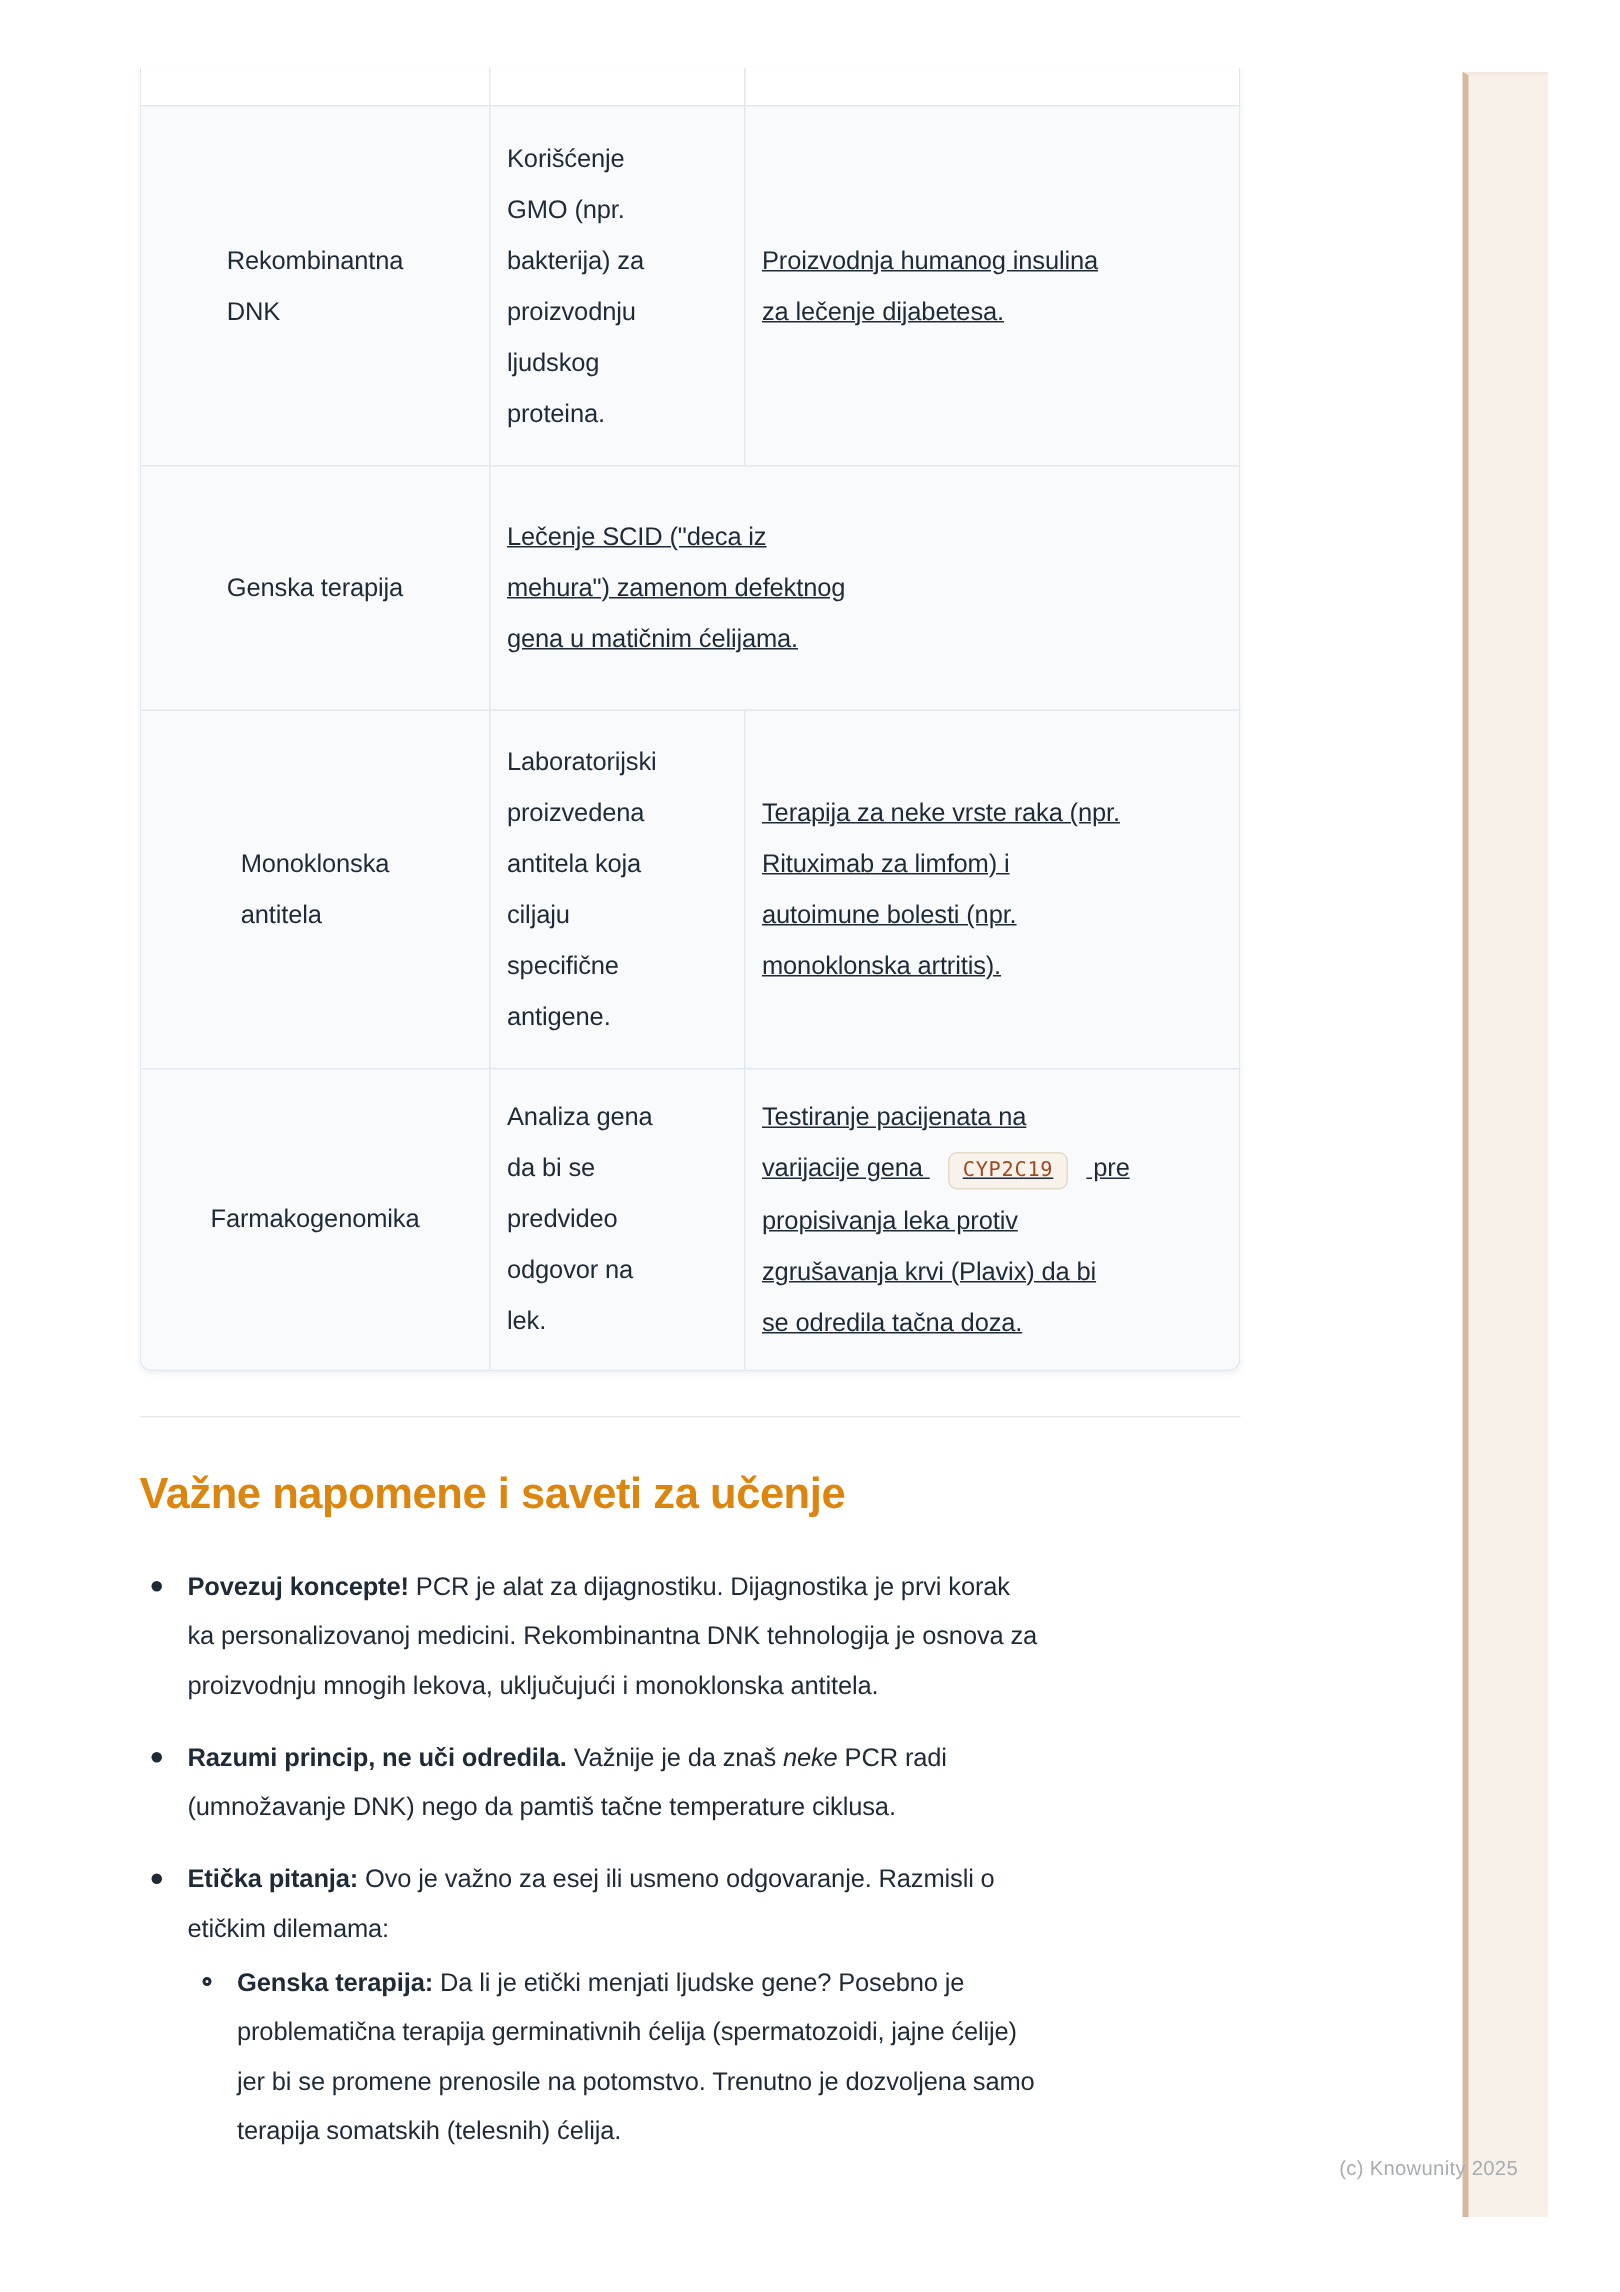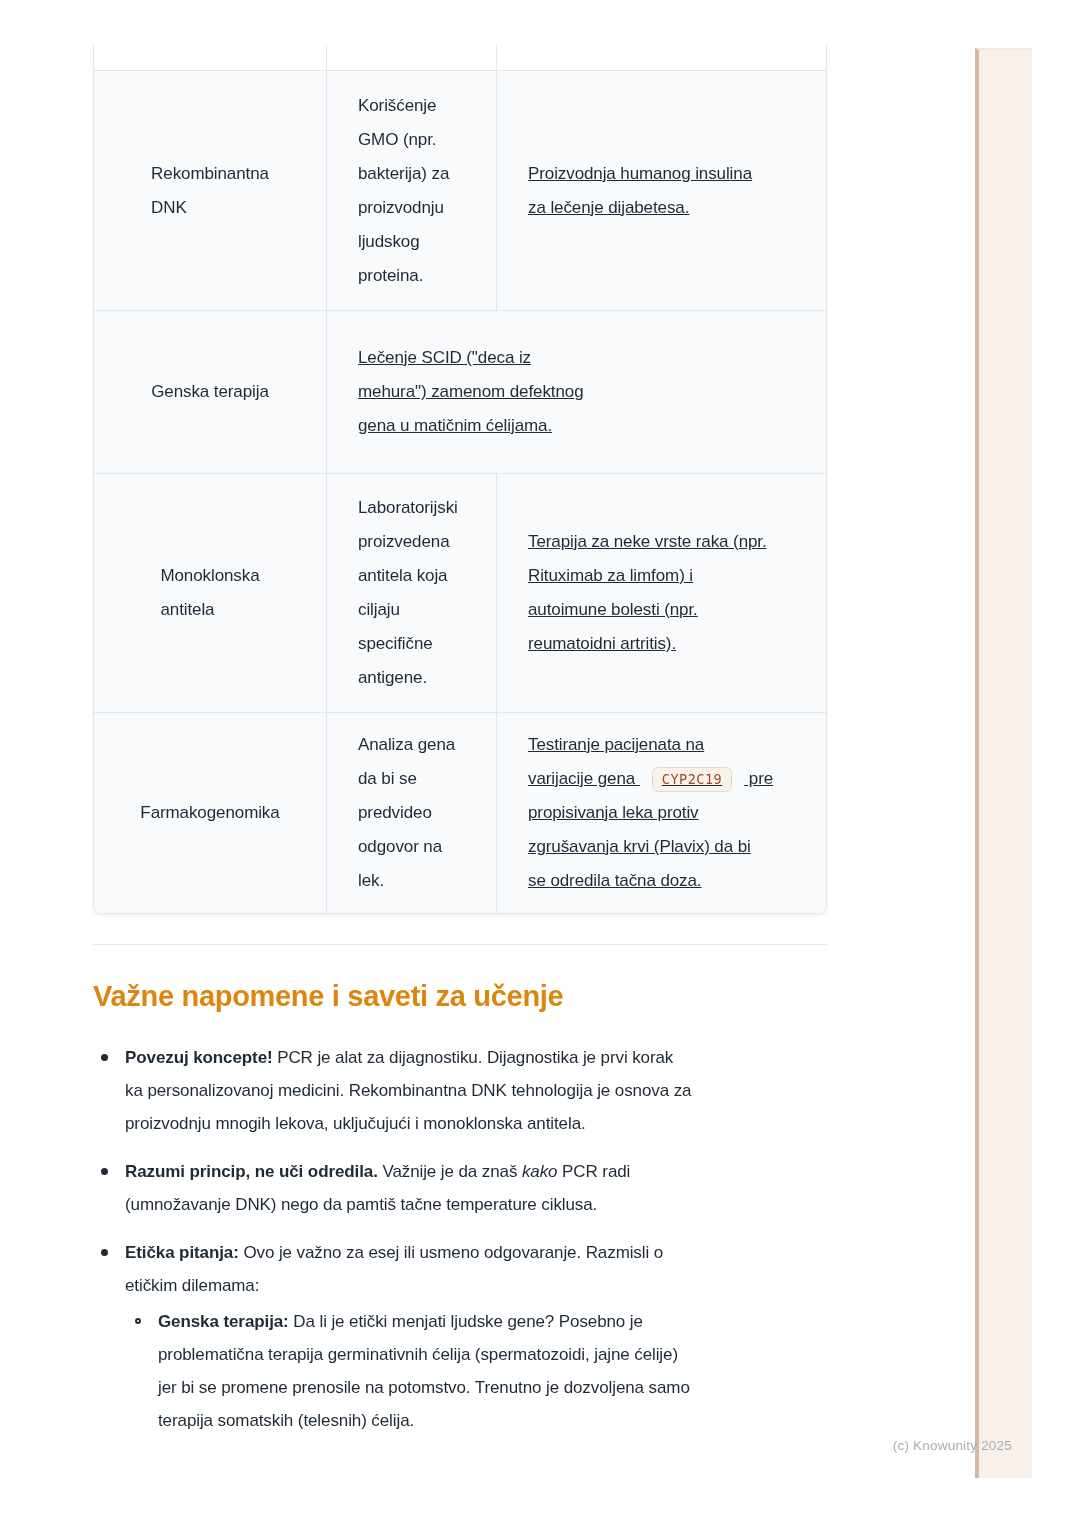--- a/index.html
+++ b/index.html
@@ -42,21 +42,21 @@
     border-top:none;
     border-radius:0 0 8px 8px;
     box-shadow:0 2px 3px rgba(100,116,139,.10);
     overflow:hidden;
     z-index:2;
   }
   .trow{display:flex;background:var(--table-cell-bg);border-top:1px solid var(--table-border);}
   .trow.partial{background:#ffffff;border-top:none;height:25px;}
   .cell{
     display:flex;align-items:center;
-    padding:0 31px;
+    padding:0 11px;
     font-size:17px;line-height:34px;
     letter-spacing:-0.1px;
   }
   .c1{width:232px;font-weight:400;justify-content:center;}
   .c2{width:170px;border-left:1px solid var(--table-border);}
   .c3{width:332px;flex:1;border-left:1px solid var(--table-border);text-decoration:underline;}
   .trow.partial .cell{padding:0;}
   .r1{height:240px;} .r2{height:163px;} .r3{height:239px;} .r4{height:201px;}
   .txt{white-space:pre-line;}
   .chip{
@@ -168,21 +168,21 @@
 proizvedena
 antitela koja
 ciljaju
 specifične
 antigene.</span>
       </div>
       <div class="cell c3">
         <span class="txt">Terapija za neke vrste raka (npr.
 Rituximab za limfom) i
 autoimune bolesti (npr.
-reumatoidni artritis).</span>
+monoklonska artritis).</span>
       </div>
     </div>
   <div class="trow r4">
       <div class="cell c1">
         <span class="txt">Farmakogenomika</span>
       </div>
       <div class="cell c2">
         <span class="txt">Analiza gena
 da bi se
 predvideo
@@ -200,21 +200,21 @@
 </div>
 
 <div class="divider"></div>
 
 <h2 class="section-heading">Važne napomene i saveti za učenje</h2>
 
 <ul class="notes">
   <li class="top"><span class="bullet"></span><b class="txt">Povezuj koncepte!</b><span class="txt"> PCR je alat za dijagnostiku. Dijagnostika je prvi korak
 ka personalizovanoj medicini. Rekombinantna DNK tehnologija je osnova za
 proizvodnju mnogih lekova, uključujući i monoklonska antitela.</span></li>
-  <li class="top"><span class="bullet"></span><b class="txt">Razumi princip, ne uči odredila.</b><span class="txt"> Važnije je da znaš </span><i class="txt">kako</i><span class="txt"> PCR radi
+  <li class="top"><span class="bullet"></span><b class="txt">Razumi princip, ne uči odredila.</b><span class="txt"> Važnije je da znaš </span><i class="txt">neke</i><span class="txt"> PCR radi
 (umnožavanje DNK) nego da pamtiš tačne temperature ciklusa.</span></li>
   <li class="top"><span class="bullet"></span><b class="txt">Etička pitanja:</b><span class="txt"> Ovo je važno za esej ili usmeno odgovaranje. Razmisli o
 etičkim dilemama:</span><ul class="sublist">
         <li class="sub"><span class="bullet"></span><b class="txt">Genska terapija:</b><span class="txt"> Da li je etički menjati ljudske gene? Posebno je
 problematična terapija germinativnih ćelija (spermatozoidi, jajne ćelije)
 jer bi se promene prenosile na potomstvo. Trenutno je dozvoljena samo
 terapija somatskih (telesnih) ćelija.</span></li>
       </ul></li>
 </ul>
 

